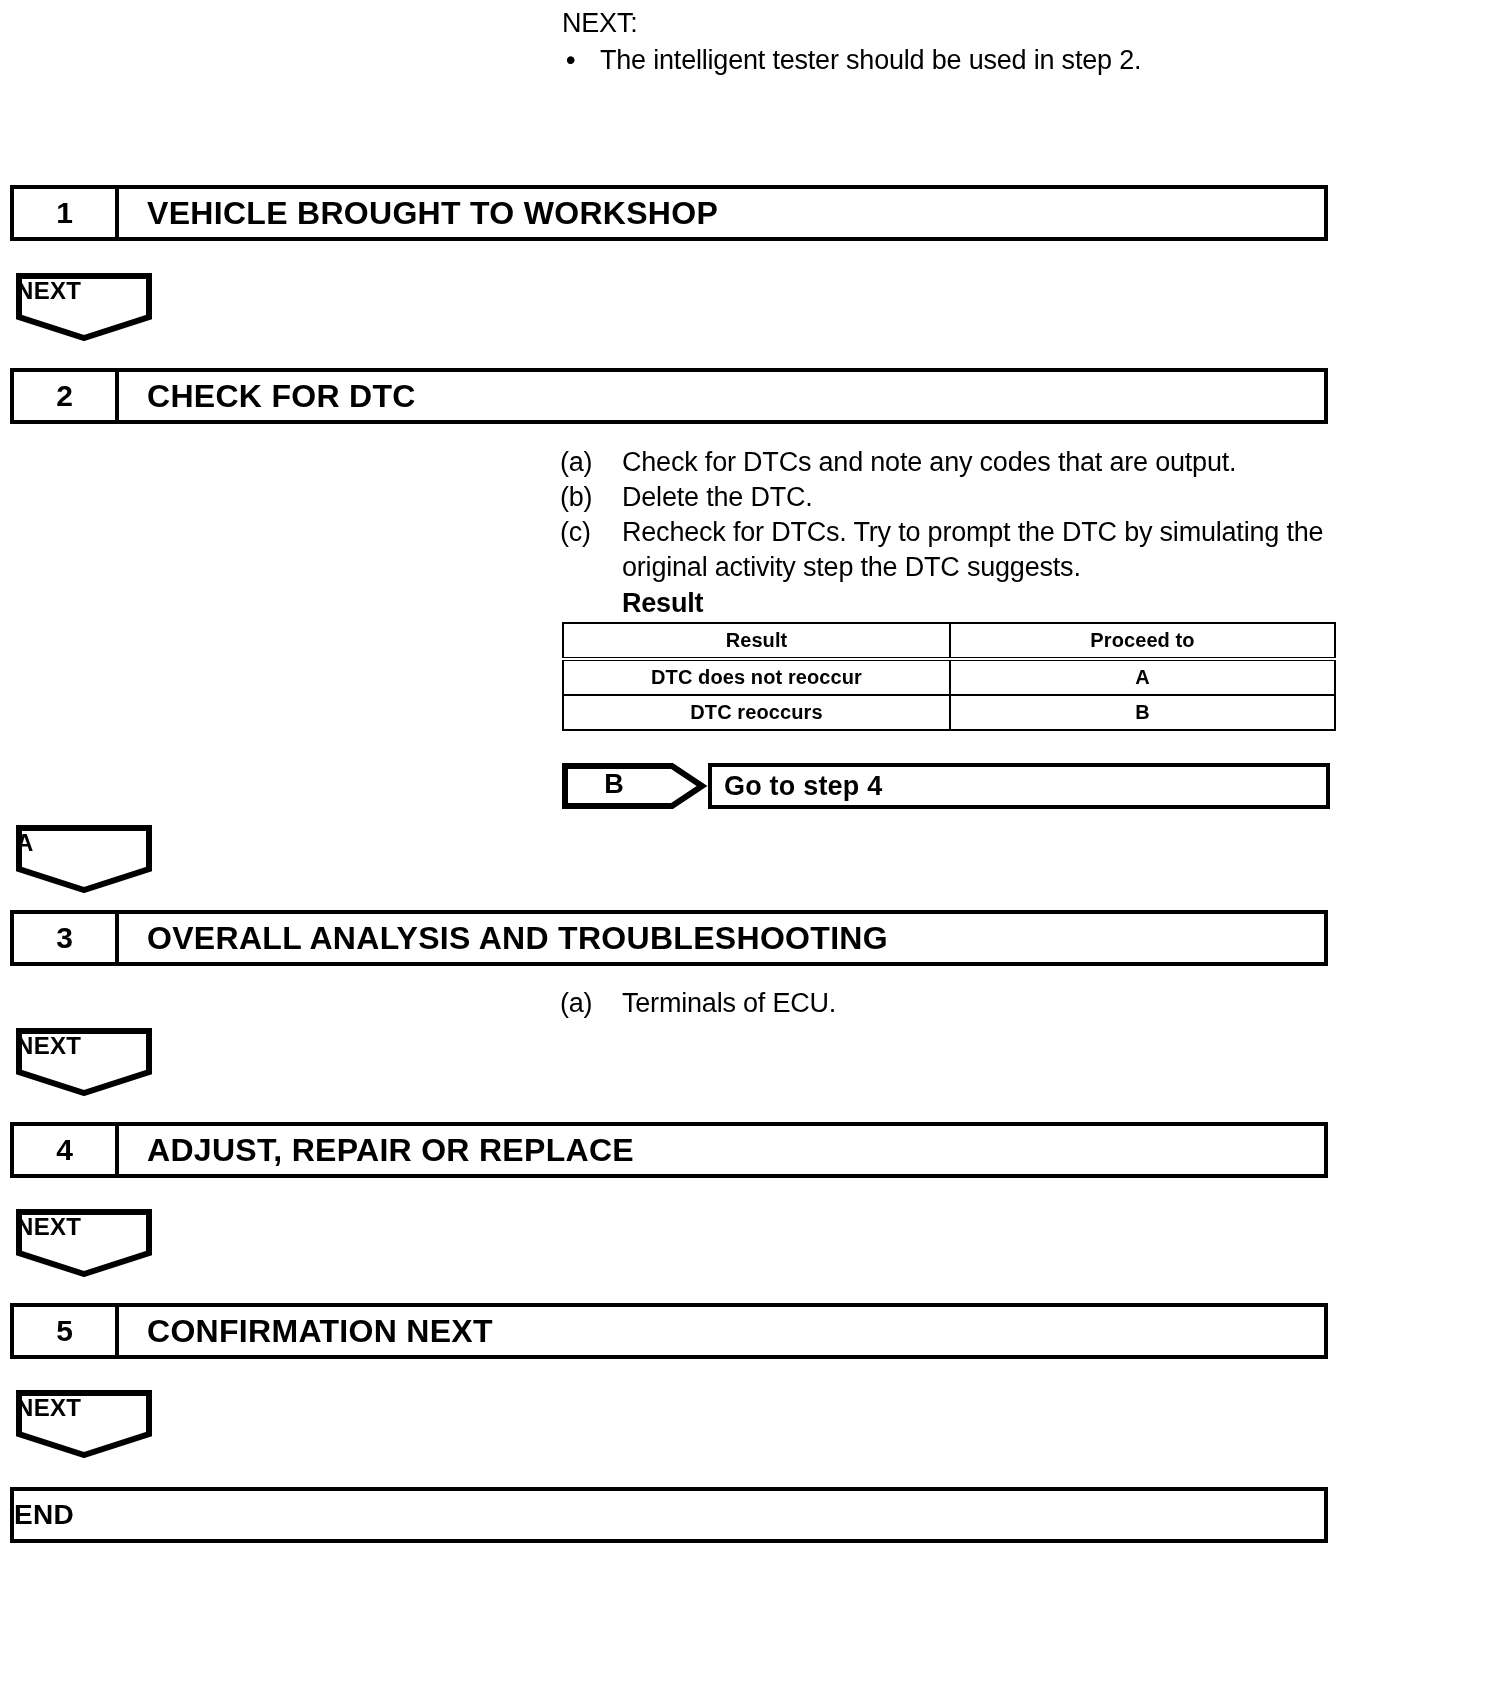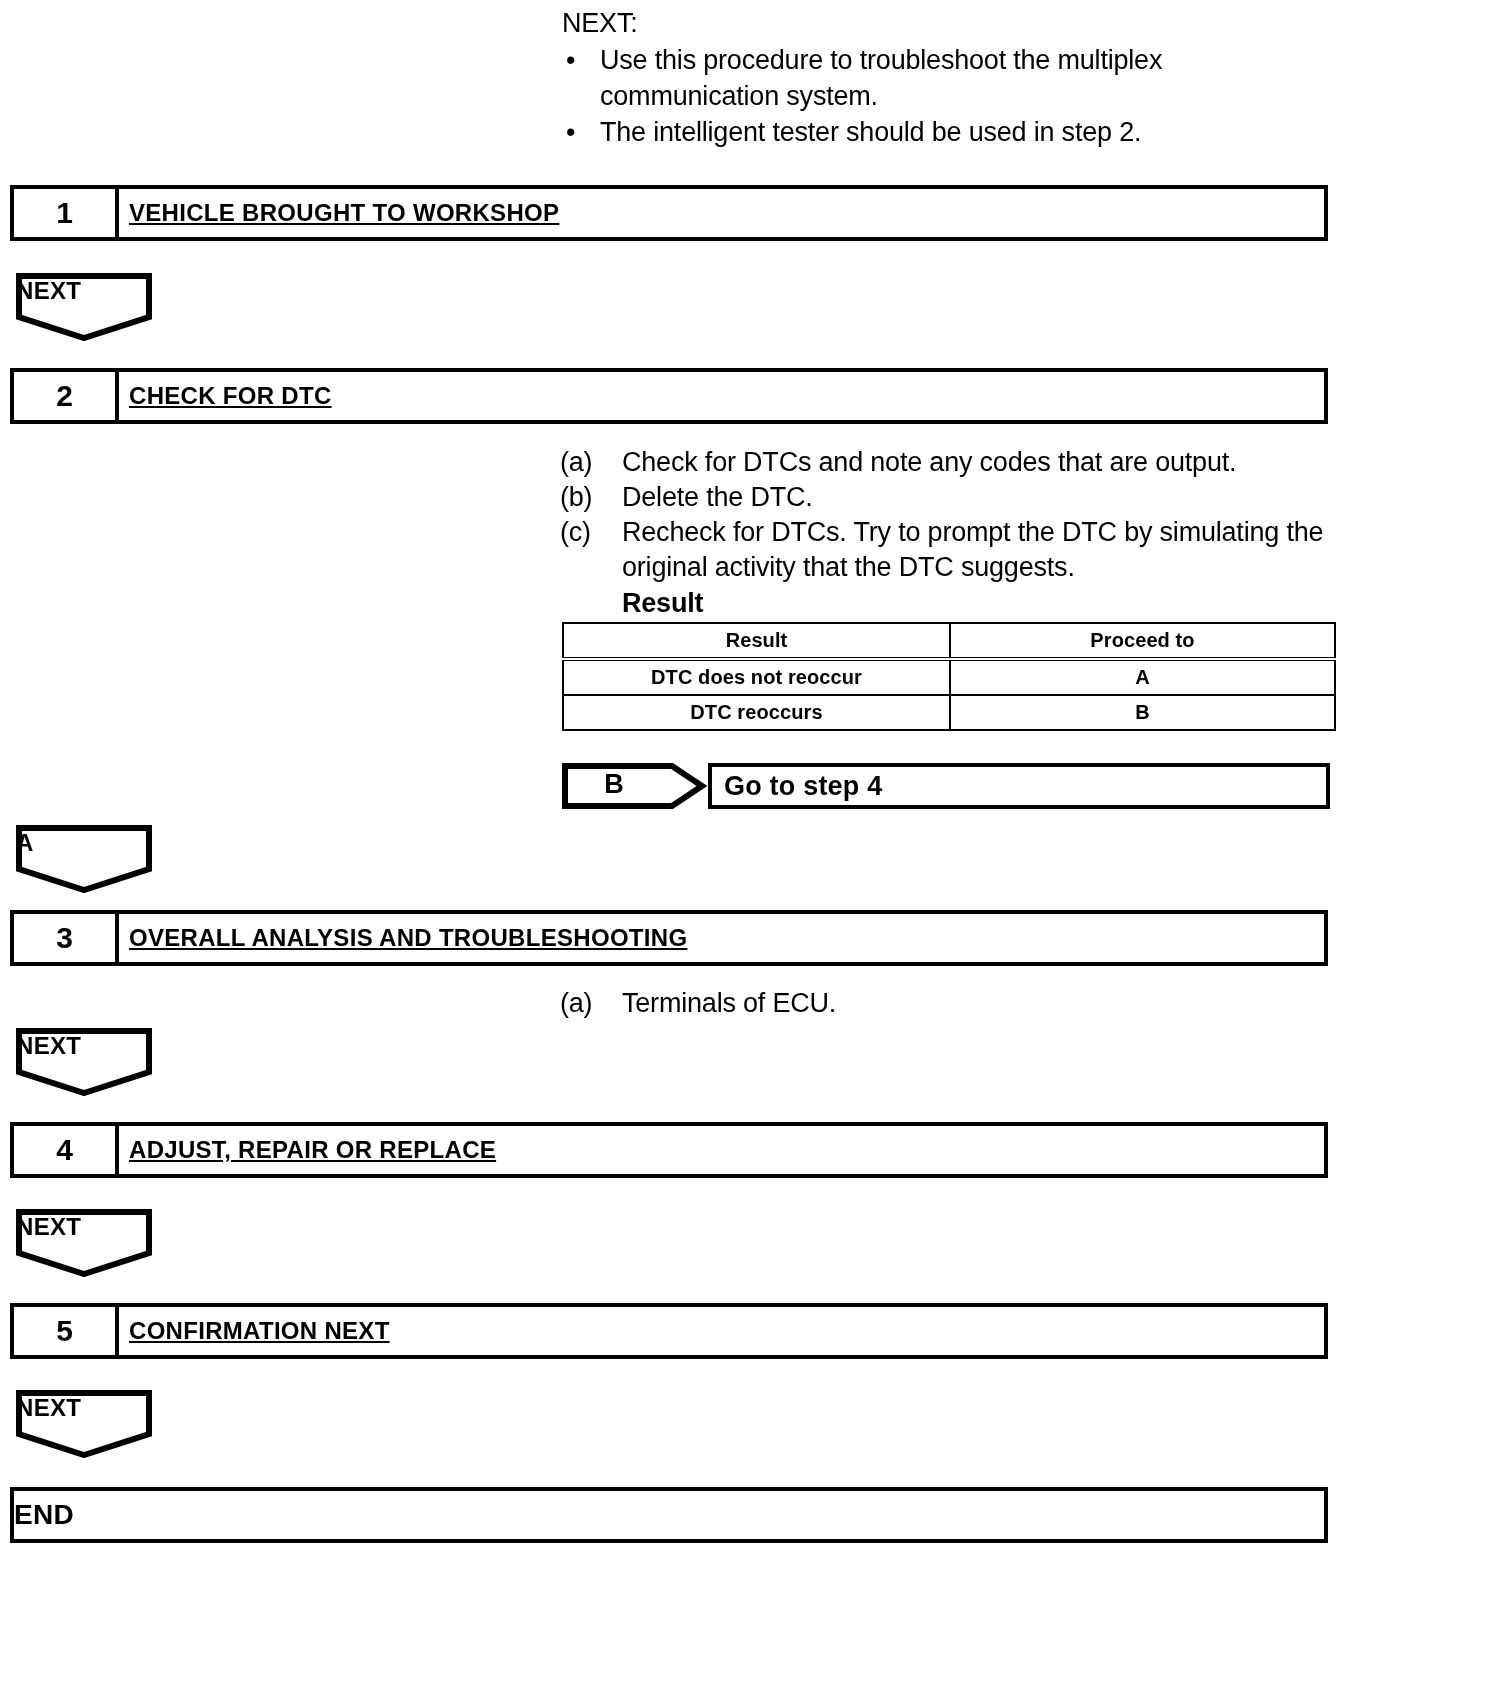--- a/index.html
+++ b/index.html
@@ -67,25 +67,24 @@
     align-items: center;
     justify-content: center;
     font-size: 30px;
     font-weight: bold;
     letter-spacing: 0px;
   }
   .step-title {
     flex: 1;
     display: flex;
     align-items: center;
-    padding-left: 10px;
-    font-size: 24px;
+    padding-left: 28px;
+    font-size: 32px;
     font-weight: bold;
     letter-spacing: 0.3px;
-    text-decoration: underline;
   }
 
   
   .connector {
     position: absolute;
     left: 16px;
     width: 136px;
     height: 68px;
   }
   .connector svg {
@@ -225,21 +224,20 @@
   }
 </style>
 </head>
 <body>
 
 <div class="hint-block">
   <div class="hint-title">NEXT:</div>
   <ul class="hint-list">
     <li class="hint-item">
       <span class="bullet">•</span>
-      <span>Use this procedure to troubleshoot the multiplex communication system.</span>
     </li>
     <li class="hint-item">
       <span class="bullet">•</span>
       <span>The intelligent tester should be used in step 2.</span>
     </li>
   </ul>
 </div>
 
 <div class="step-bar" style="top:185px;">
   <div class="step-num">1</div>
@@ -262,21 +260,21 @@
   <div class="sub-item">
     <span class="marker">(a)</span>
     <span>Check for DTCs and note any codes that are output.</span>
   </div>
   <div class="sub-item">
     <span class="marker">(b)</span>
     <span>Delete the DTC.</span>
   </div>
   <div class="sub-item">
     <span class="marker">(c)</span>
-    <span>Recheck for DTCs. Try to prompt the DTC by simulating the original activity that the DTC suggests.</span>
+    <span>Recheck for DTCs. Try to prompt the DTC by simulating the original activity step the DTC suggests.</span>
   </div>
   <div class="result-heading">Result</div>
 </div>
 
 <table class="result-table">
   <thead>
     <tr>
       <th class="col-result">Result</th>
       <th class="col-proceed">Proceed to</th>
     </tr>

